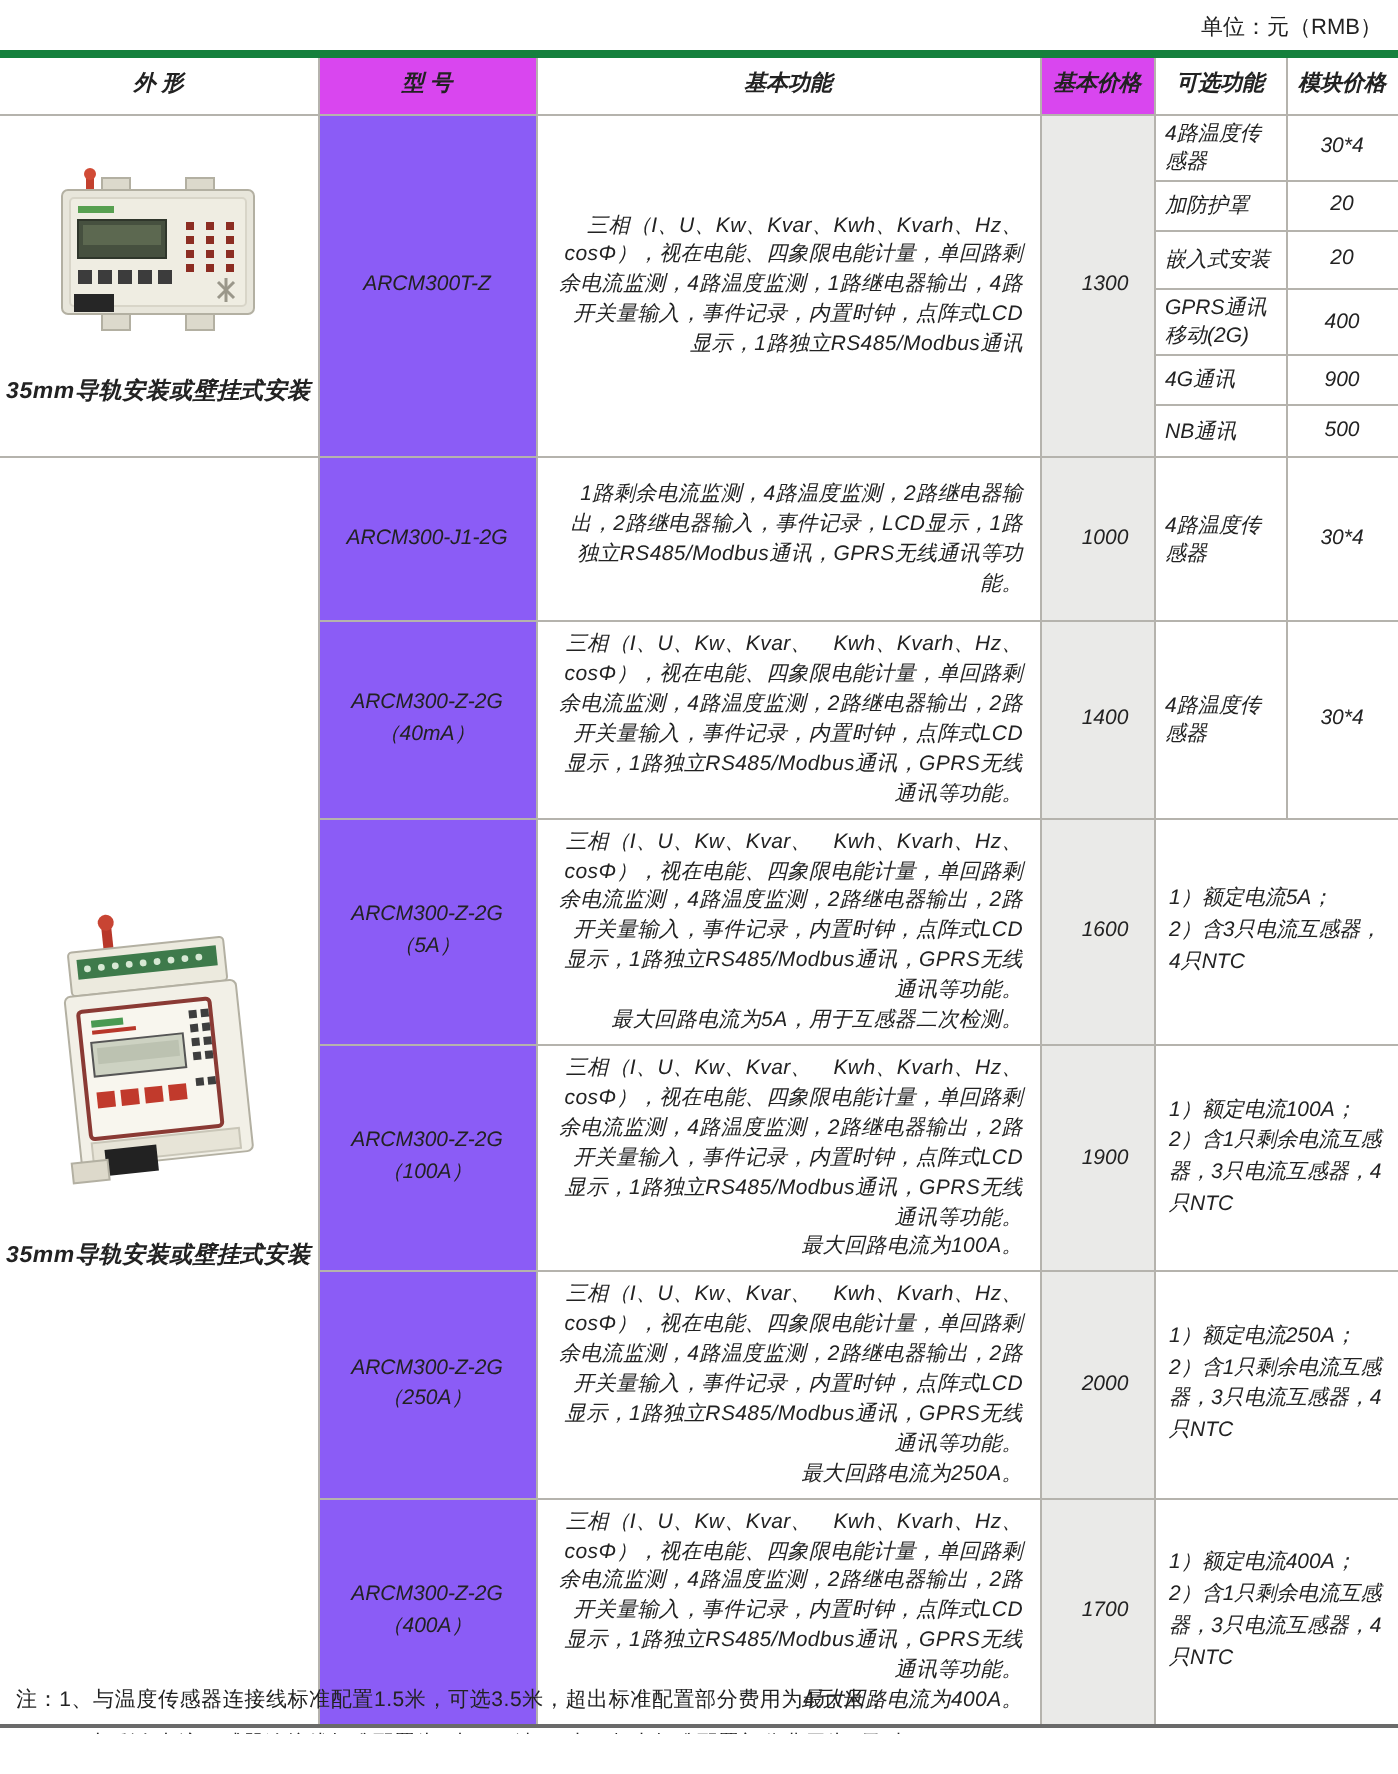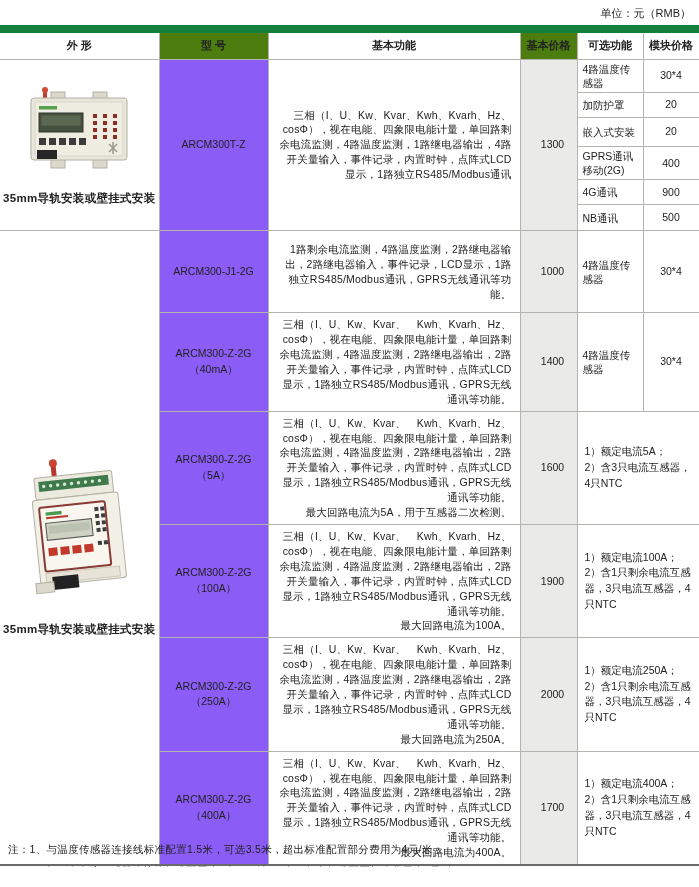--- a/index.html
+++ b/index.html
@@ -4,29 +4,29 @@
 <style>
   * { box-sizing: border-box; margin: 0; padding: 0; }
   body { background: #ffffff; font-family: "Liberation Sans", "DejaVu Sans", sans-serif; color: #222; }
   .page { position: relative; width: 699px; height: 867px; background: #fff; overflow: hidden; }
 
   .unit-label { position: absolute; top: 6px; right: 8px; font-size: 11px; color: #222; }
 
   table.price-table {
     position: absolute; top: 25px; left: 0;
     width: 699px; border-collapse: collapse; table-layout: fixed;
-    border-top: 8px solid #15803d; border-bottom: 2px solid #6a6a6a;
-    font-size: 10.5px; line-height: 1.42;
+    border-top: 4px solid #15803d; border-bottom: 2px solid #6a6a6a;
+    font-size: 10.5px; line-height: 1.42; font-style: italic;
   }
   col.c1{width:159px} col.c2{width:109px} col.c3{width:252px}
   col.c4{width:57px}  col.c5{width:66px}  col.c6{width:56px}
 
   th, td { border: 1px solid #b5b3ad; vertical-align: middle; padding: 2px 4px; }
   th { font-weight: bold; font-size: 11px; height: 30px; background: #fff; }
-  .shade { background: #4d7c0f; }
+  .shade { background: #d946ef; }
   td.first-col, th.first-col { border-left: none; }
 
   td.model-cell { text-align: center; background: #8b5cf6; line-height: 1.5; }
   td.features-cell { text-align: right; padding: 4px 8px; letter-spacing: 0.2px; }
   td.base-price-cell { text-align: center; background: #eaeae8; padding-left: 12px; }
   td.optional-cell { text-align: left; padding: 2px 5px; line-height: 1.35; }
   td.module-price-cell { text-align: center; }
   td.optional-merged-cell { text-align: left; padding: 14px 7px; line-height: 1.5; }
 
   td.shape-cell { text-align: center; padding: 0; }

